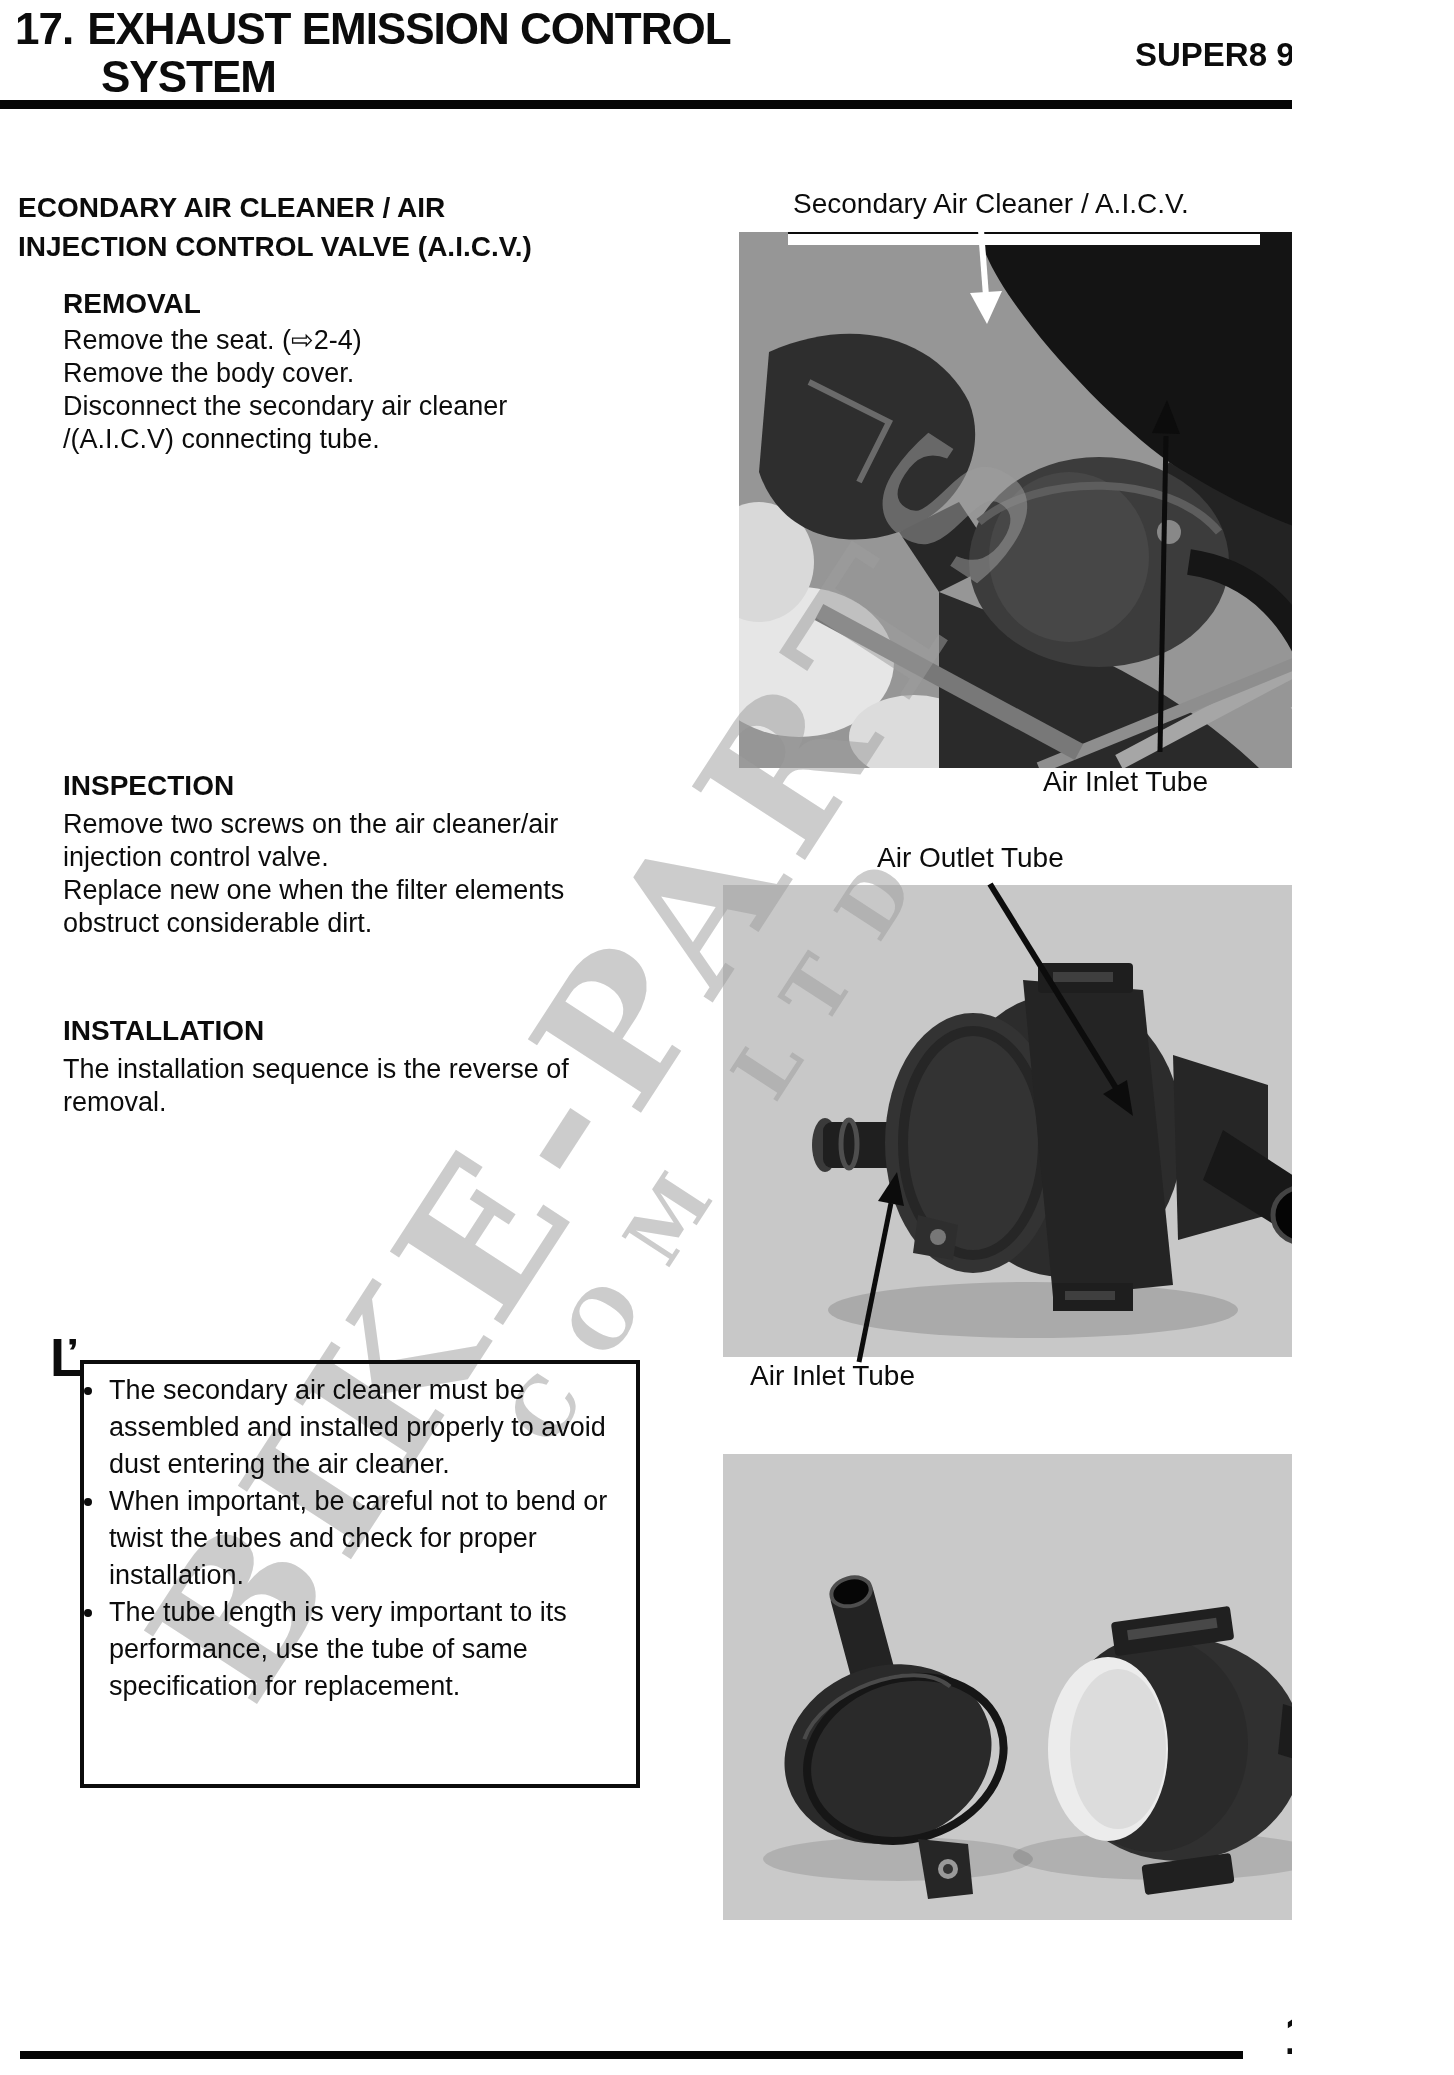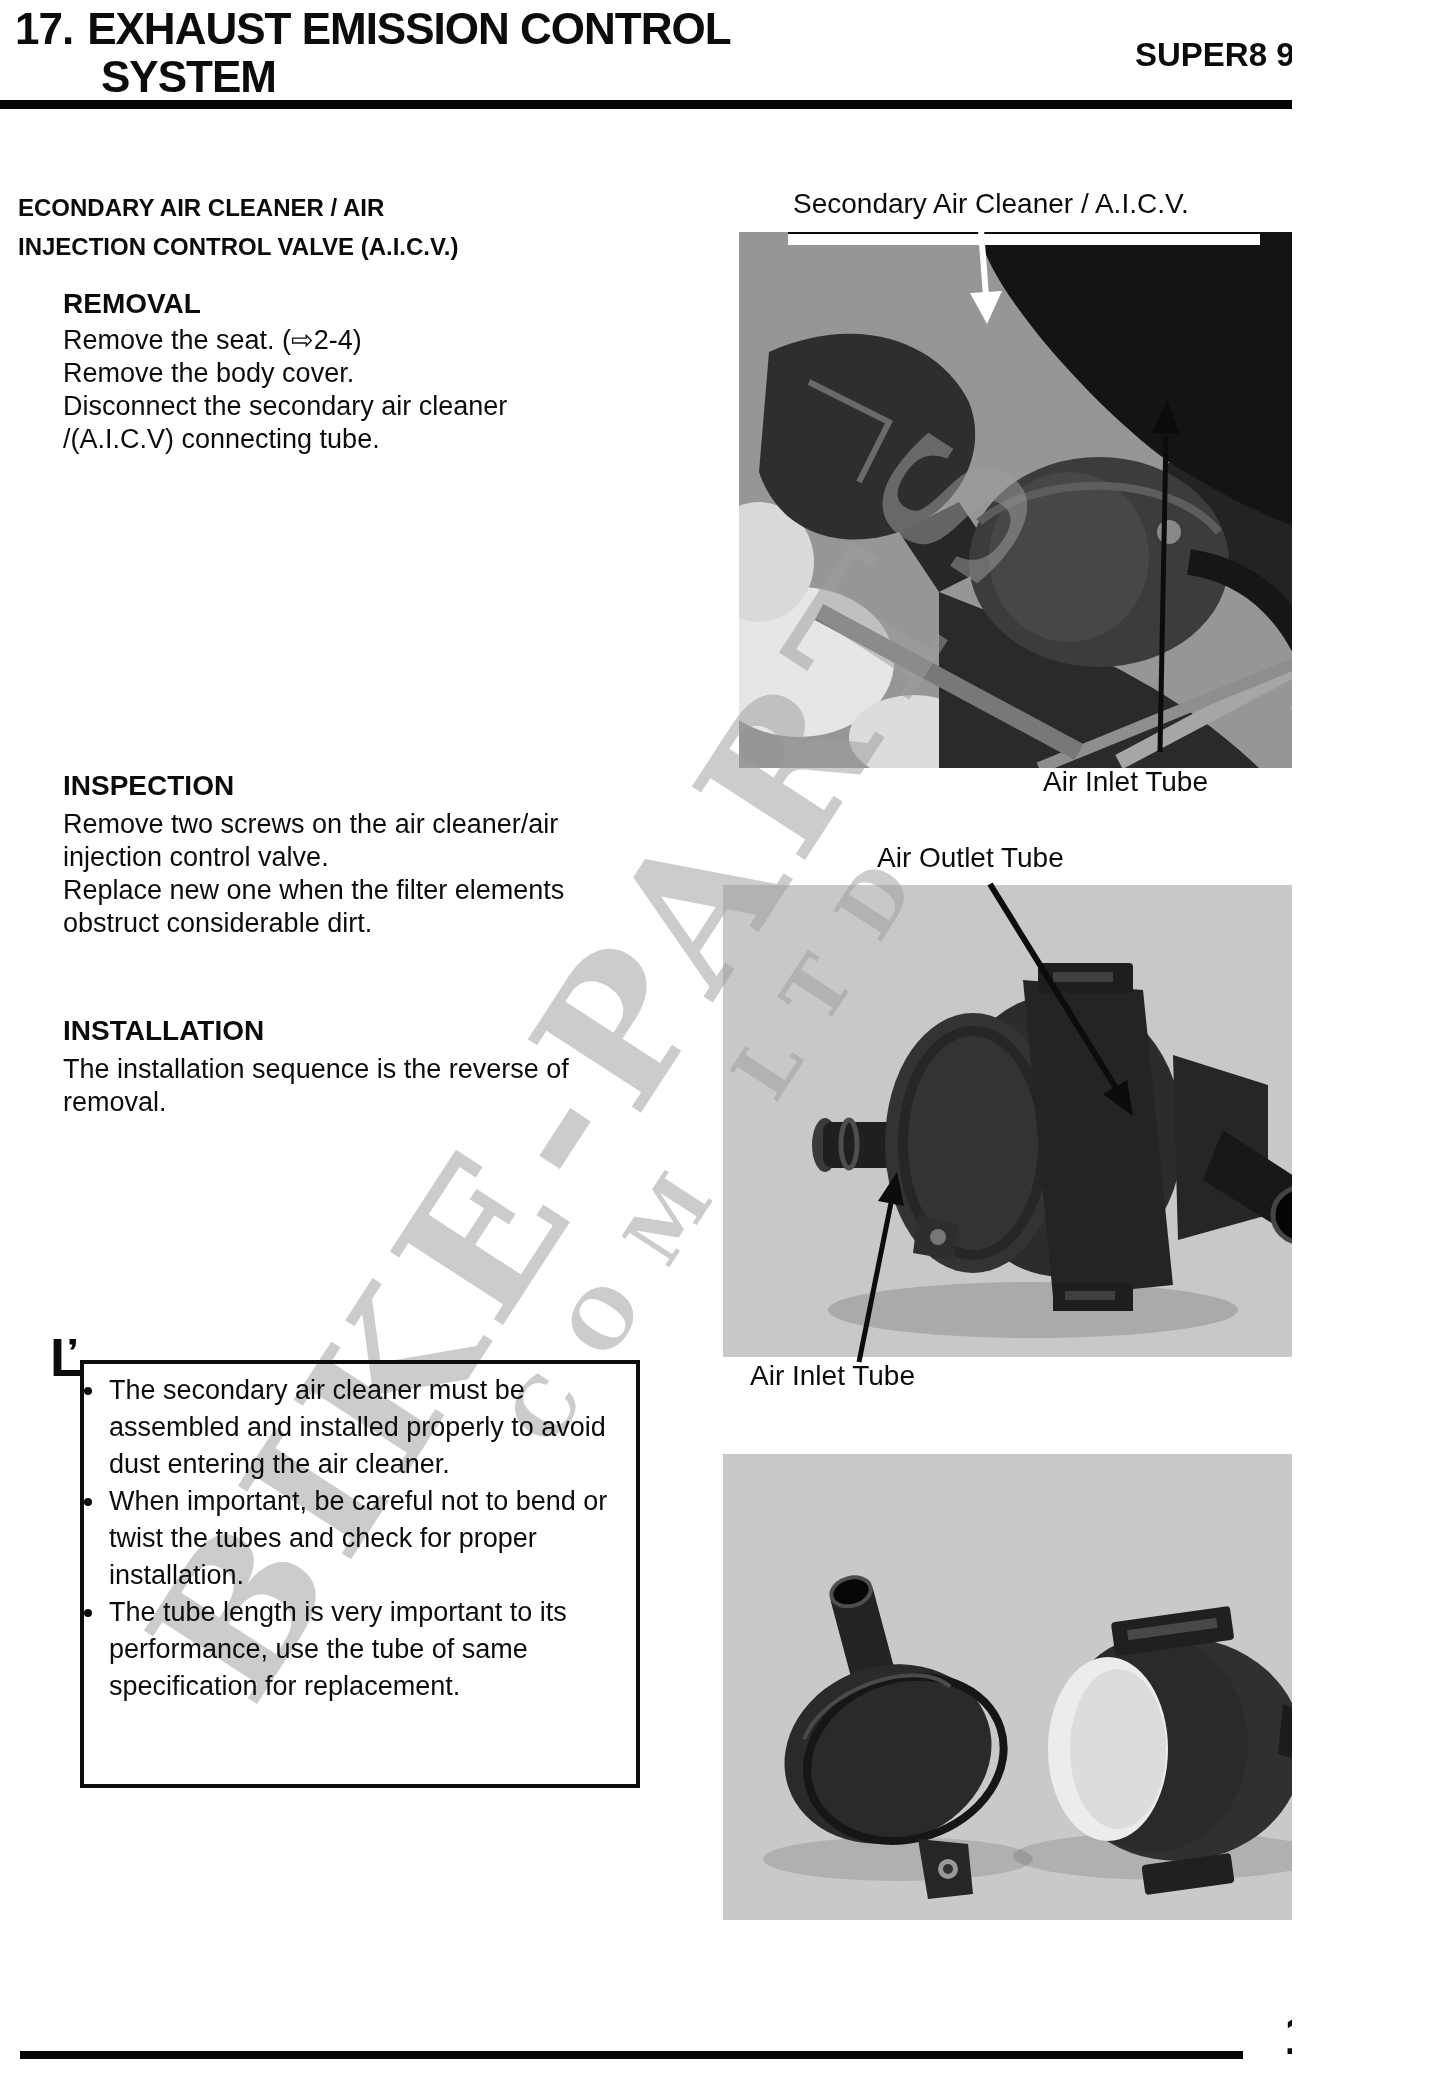--- a/index.html
+++ b/index.html
@@ -7,21 +7,21 @@
     position:relative;width:1292px;height:2075px;background:#ffffff;overflow:hidden;
     font-family:"Liberation Sans", sans-serif;color:#0c0c0c;
   }
   .abs{position:absolute;}
   
   .chapter-line{font-weight:bold;font-size:44px;letter-spacing:-1px;white-space:nowrap;z-index:10;}
   .chapter-num{display:inline-block;margin-right:14px;}
   .model-code{font-weight:bold;font-size:33px;white-space:nowrap;z-index:10;}
   .header-rule{left:0;top:100px;width:1454px;height:9px;background:#050505;z-index:10;}
   
-  .sec-head{left:18px;top:188px;font-weight:bold;font-size:24px;line-height:39px;z-index:10;}
+  .sec-head{left:18px;top:188px;font-weight:bold;font-size:28px;line-height:39px;z-index:10;}
   .h3{font-weight:bold;font-size:28px;z-index:10;white-space:nowrap;}
   .body-lines{font-size:27px;line-height:33px;z-index:10;white-space:nowrap;}
   
   .note-mark{left:50px;top:1326px;font-size:54px;font-weight:bold;z-index:10;}
   .note-box{
     left:80px;top:1360px;width:560px;height:428px;border:4px solid #0c0c0c;z-index:10;
     box-sizing:border-box;background:transparent;
   }
   .note-box ul{margin:8px 0 0 0;padding:0 4px 0 23px;}
   .note-box li{font-size:27px;line-height:37px;margin:0;padding-left:2px;}

